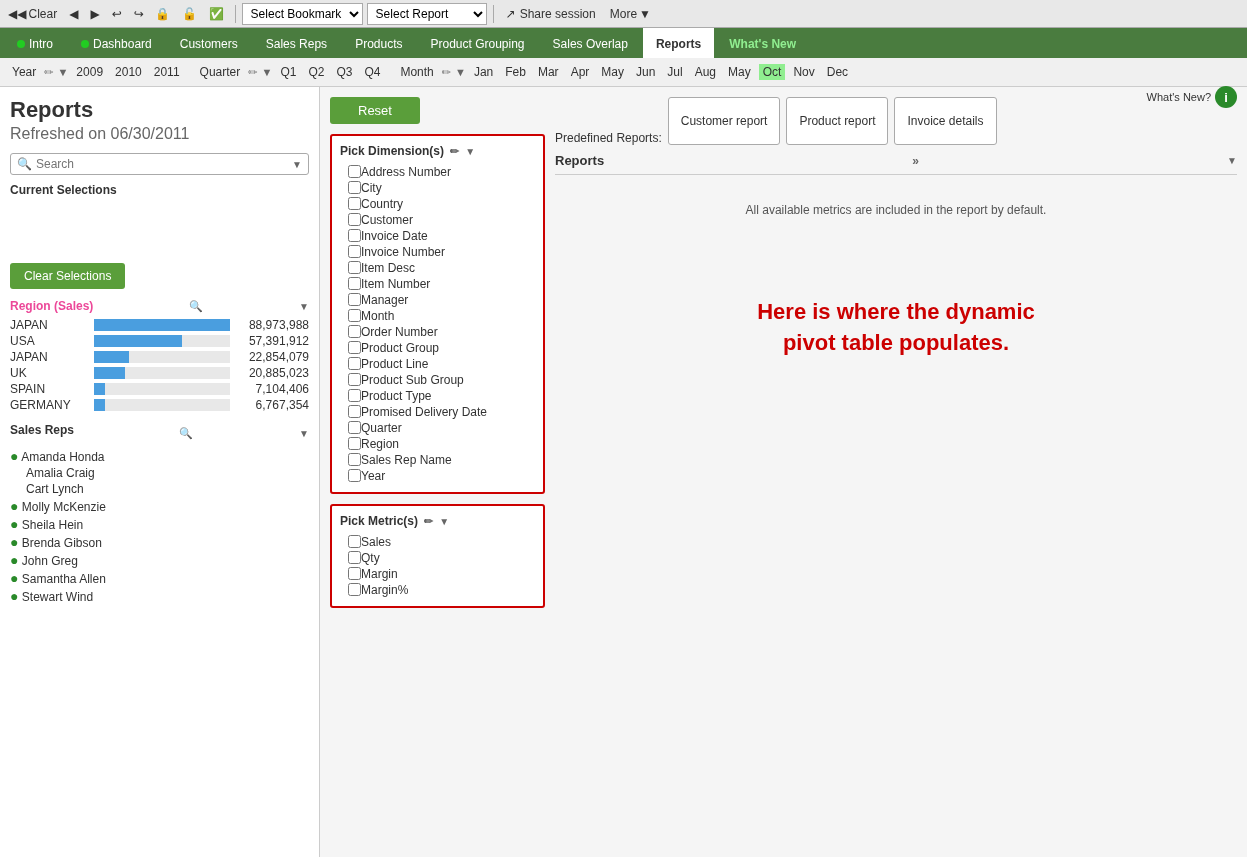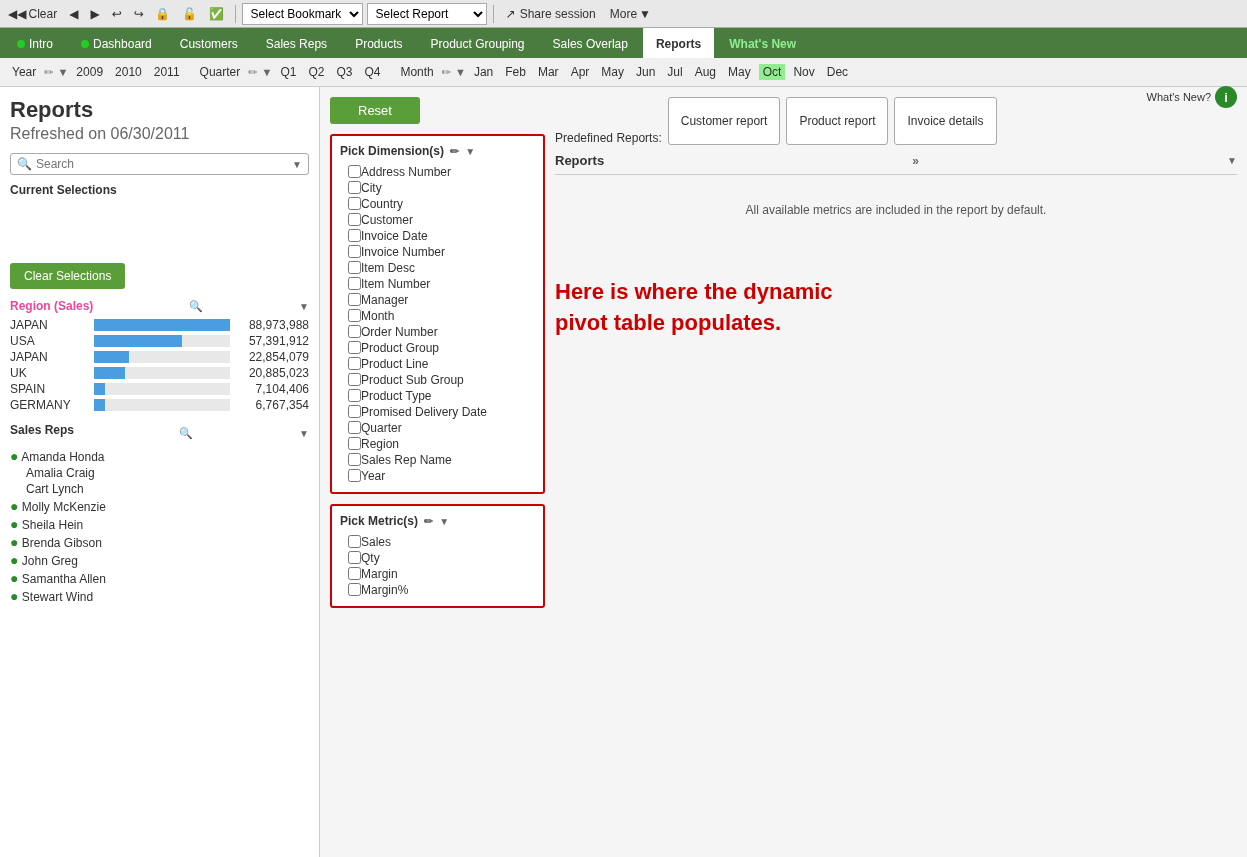--- a/index.html
+++ b/index.html
@@ -239,21 +239,22 @@
       font-size: 13px; font-weight: bold; color: #333;
       margin-bottom: 6px;
       display: flex; align-items: center; justify-content: space-between;
     }
     .reports-arrows { font-size: 12px; color: #666; cursor: pointer; }
 
     .dynamic-pivot-text {
       font-size: 22px;
       font-weight: bold;
       color: #cc0000;
-      margin-top: 60px;
+      text-align: center;
+      margin-top: 80px;
       line-height: 1.4;
     }
 
     .select-dimension-text {
       font-size: 12px; color: #555; text-align: center; margin-top: 8px;
     }
 
     
     #left-pickers {
       width: 215px;

